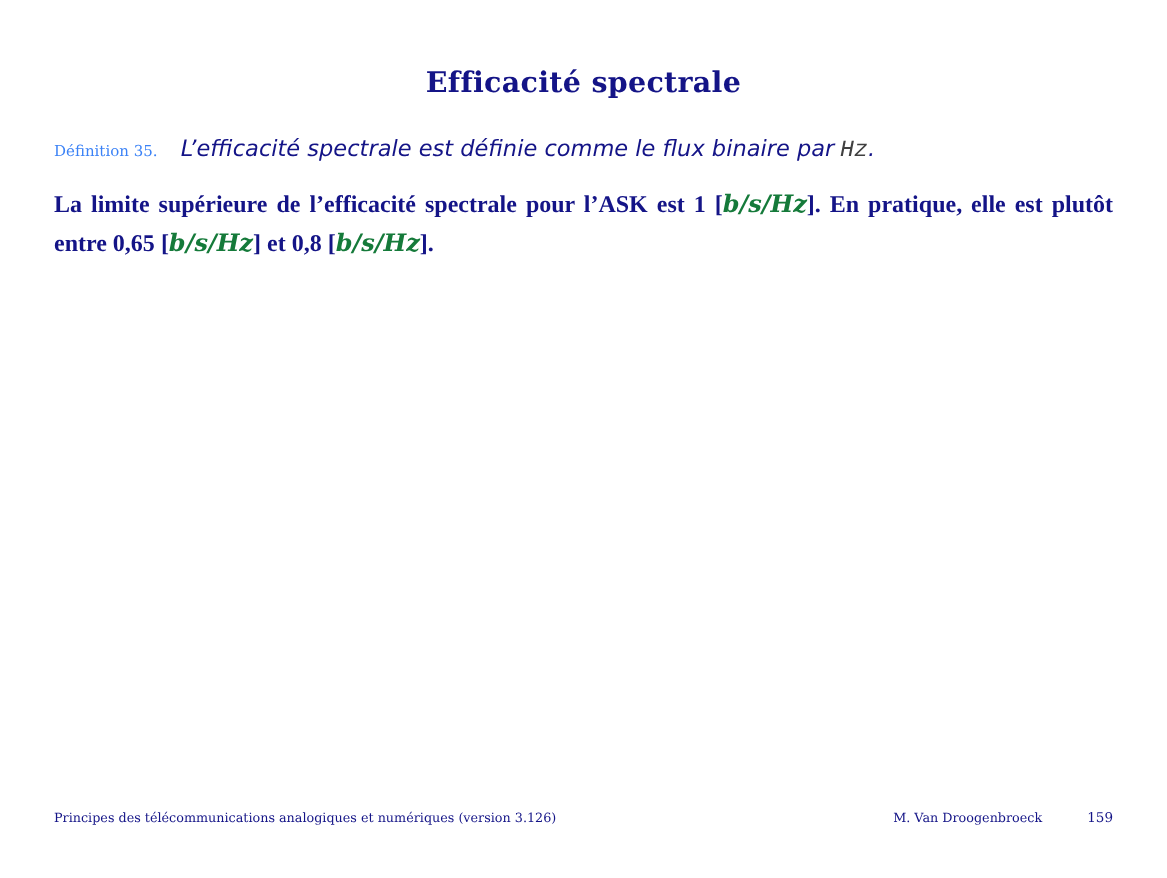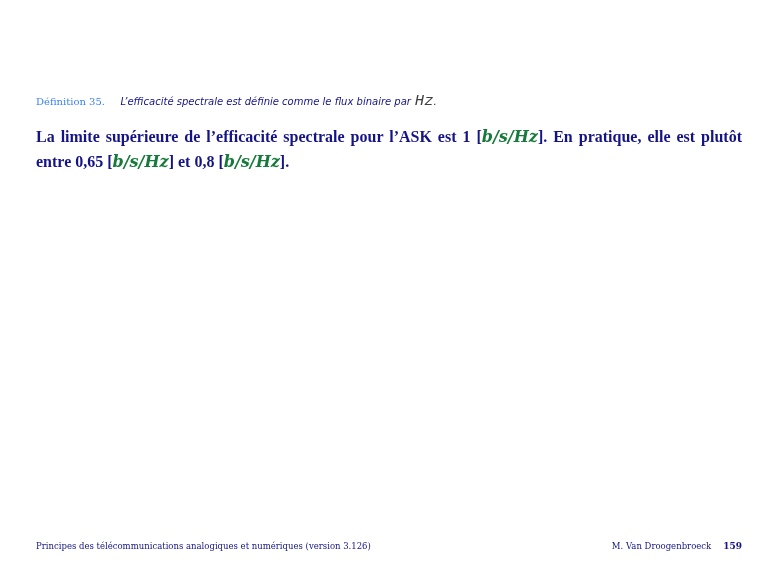--- a/index.html
+++ b/index.html
@@ -45,21 +45,21 @@
   }
   .def-label {
     font-family: "DejaVu Serif", serif;
     font-weight: normal;
     font-size: 10px;
     color: #3b82f6;
   }
   .def-text {
     font-family: "DejaVu Sans", sans-serif;
     font-style: italic;
-    font-size: 10px;
+    font-size: 15px;
     color: #141487;
   }
   .math-green {
     font-family: Liberation Mono, monospace;
     font-style: italic;
     color: #404040;
   }
   .paragraph {
     font-size: 16px;
     line-height: 1.55;
@@ -87,30 +87,32 @@
     font-family: "DejaVu Serif", serif;
     font-size: 8.5px;
     color: #141487;
   }
   .footer-right {
     display: flex;
     gap: 12px;
     align-items: flex-end;
   }
   .page-number {
-    font-weight: bold;
+    font-weight: normal;
     font-size: 9px;
+    margin-left: 18px;
   }
   .spacer-inline { display: inline; }
 </style>
 </head>
 <body>
 
 <div class="slide">
 
+  <div class="title">Efficacité spectrale</div>
 
   <div class="body-area">
 
     <div class="definition-line">
       <span class="def-label">Définition 35.</span>
       <span class="spacer-inline">&nbsp;&nbsp;</span>
       <span class="def-text">L’efficacité spectrale est définie comme le flux binaire par</span>
       <span class="math-green">Hz</span><span class="def-text">.</span>
     </div>
 

